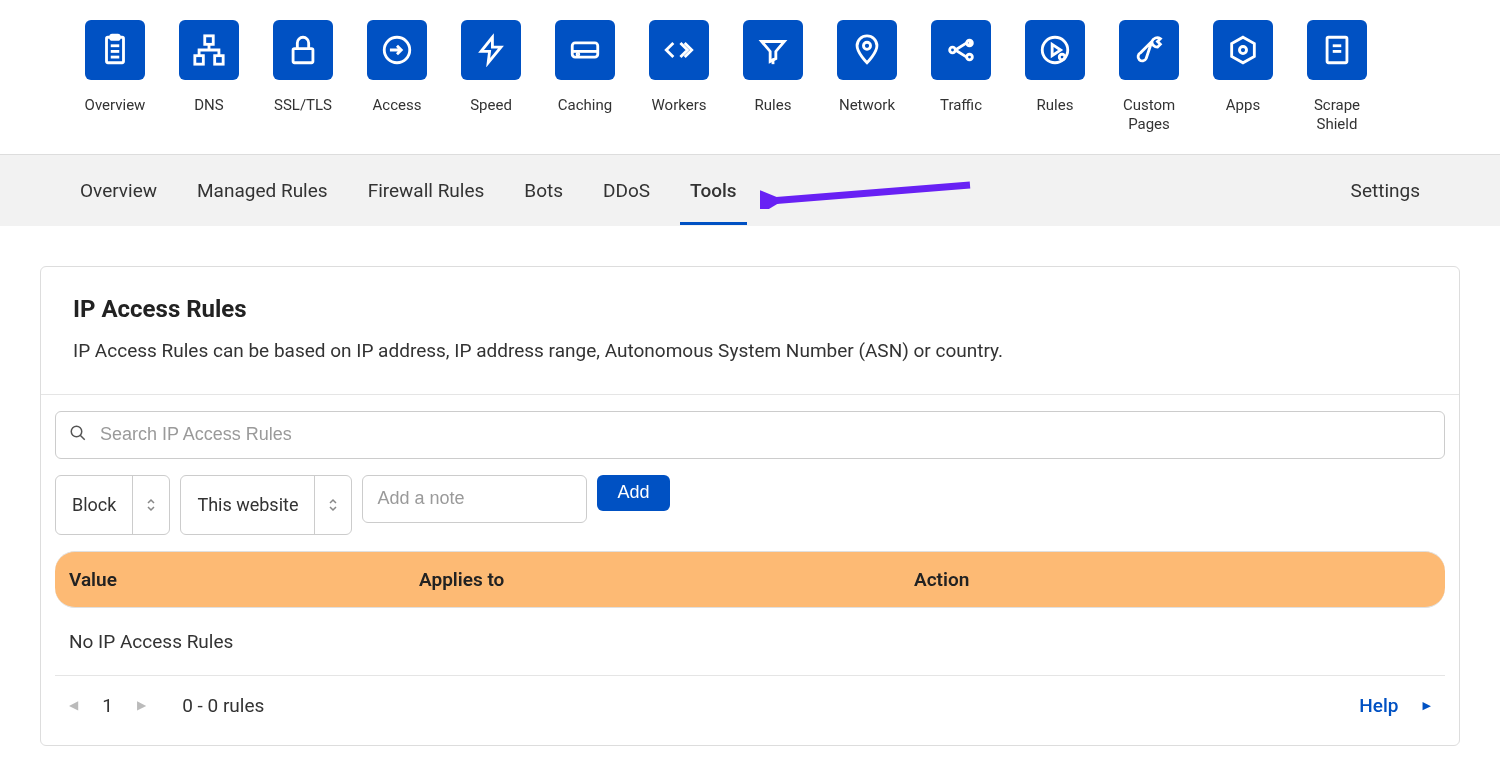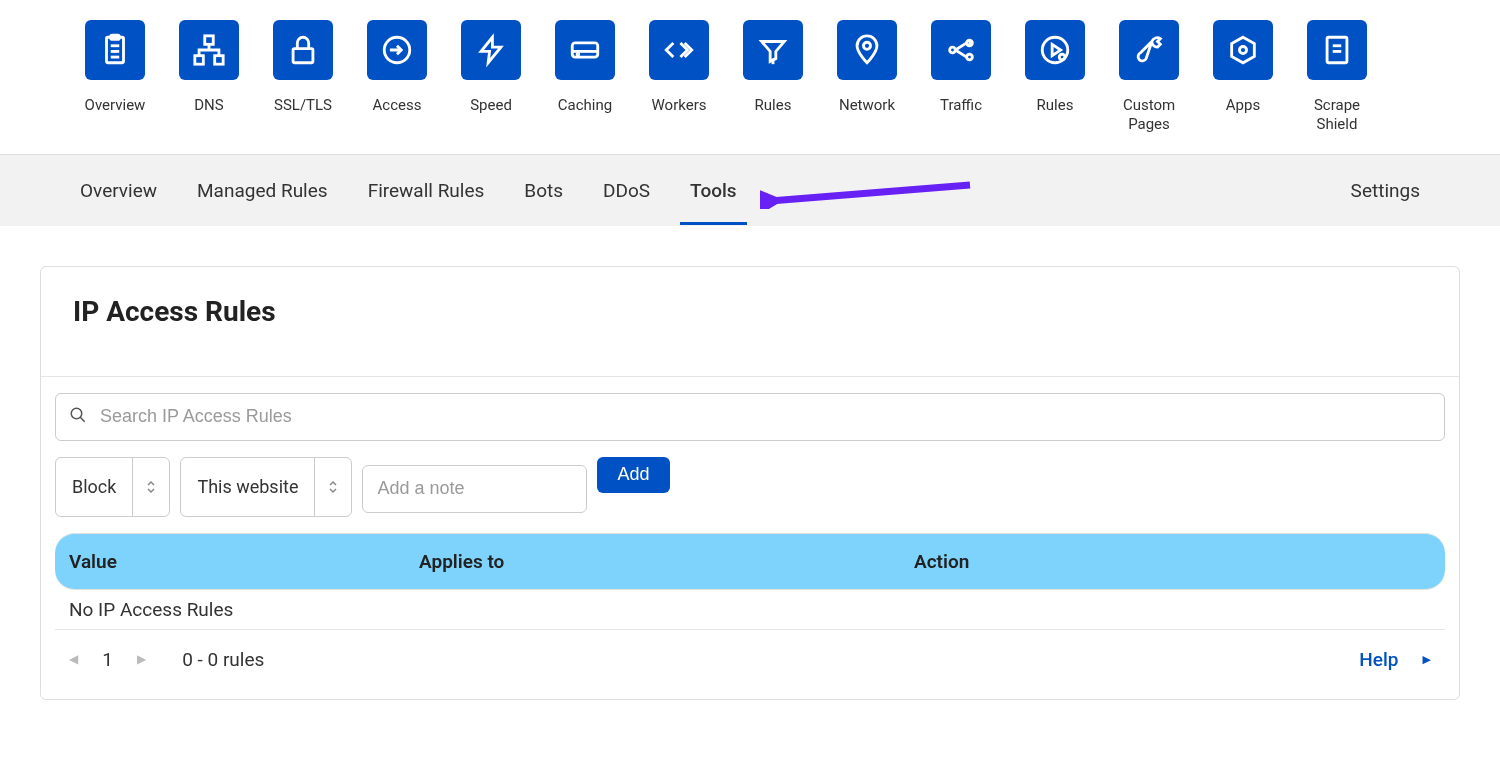--- a/index.html
+++ b/index.html
@@ -17,45 +17,45 @@
   .subnav-item { font-size:19px; color:#333; padding:22px 0; cursor:pointer; position:relative; }
   .subnav-item.active { font-weight:500; }
   .subnav-item.active::after { content:""; position:absolute; left:-10px; right:-10px; bottom:-1px; height:3px; background:#0051c3; }
   .subnav-right { margin-left:auto; font-size:19px; color:#333; cursor:pointer; }
 
   .arrow-annotation { position:absolute; top:26px; left:760px; pointer-events:none; }
 
   .content { padding:40px 40px 0 40px; }
   .card { border:1px solid #ddd; border-radius:6px; background:#fff; }
   .card-header { padding:28px 32px 32px 32px; }
-  .card-title { font-size:28px; font-weight:700; color:#222; margin-bottom:16px; }
+  .card-title { font-size:24px; font-weight:700; color:#222; margin-bottom:16px; }
   .card-desc { font-size:19px; color:#333; }
   .card-divider { height:1px; background:#e5e5e5; }
   .card-body { padding:16px 14px; }
 
   .search-row { position:relative; margin-bottom:16px; }
   .search-row input { width:100%; height:48px; border:1px solid #ccc; border-radius:6px; padding:0 14px 0 44px; font-size:18px; color:#a21caf; }
   .search-row .sicon { position:absolute; left:14px; top:50%; transform:translateY(-50%); }
   input::placeholder { color:#9a9a9a; }
 
   .add-row { display:flex; gap:10px; }
   .ip-input { flex:1; height:48px; border:1px solid #ccc; border-radius:6px; padding:0 14px; font-size:18px; }
   .select { display:flex; align-items:center; border:1px solid #ccc; border-radius:6px; height:60px; background:#fff; cursor:pointer; }
   .select-label { padding:0 16px; font-size:18px; color:#333; height:100%; display:flex; align-items:center; border-right:1px solid #ccc; }
   .select-label.wide { min-width:130px; }
   .select-caret { width:36px; display:flex; align-items:center; justify-content:center; }
-  .note-input { width:225px; height:48px; border:1px solid #ccc; border-radius:6px; padding:0 14px; font-size:18px;margin-top:8px; }
+  .note-input { width:225px; height:48px; border:1px solid #ccc; border-radius:6px; padding:0 14px; font-size:18px; }
   .add-btn { background:#0051c3; color:#fff; border:none; border-radius:6px; height:36px; padding:0 20px; font-size:18px; font-weight:500; cursor:pointer; }
 
   .table { margin-top:16px; border-top:0; }
-  .thead { display:flex; background:#7dd3fc; border-top:1px solid #e0e0e0; border-bottom:1px solid #e0e0e0; padding:16px 14px; font-size:19px; font-weight:600; color:#222;border-radius:20px; }
+  .thead { display:flex; background:#fdba74; border-top:1px solid #e0e0e0; border-bottom:1px solid #e0e0e0; padding:16px 14px; font-size:19px; font-weight:600; color:#222;border-radius:20px; }
   .th-value { width:350px; }
   .th-applies { width:495px; }
   .th-action { flex:1; }
-  .tbody-empty { padding:8px 14px; font-size:19px; color:#333; border-bottom:1px solid #e5e5e5; }
+  .tbody-empty { padding:22px 14px; font-size:19px; color:#333; border-bottom:1px solid #e5e5e5; }
   .tfoot { display:flex; align-items:center; padding:18px 14px 12px 14px; font-size:19px; color:#333; }
   .pager { display:flex; align-items:center; gap:24px; margin-right:36px; color:#888; }
   .pager .pg-num { color:#333; }
   .pager .tri { font-size:12px; color:#bbb; cursor:pointer; }
   .help-link { margin-left:auto; color:#0051c3; font-weight:500; cursor:pointer; display:flex; align-items:center; gap:24px; }
   .help-link .tri2 { font-size:11px; }
 
   ::-webkit-scrollbar { width:12px; }
   ::-webkit-scrollbar-track { background:#f0f0f0; }
   ::-webkit-scrollbar-thumb { background:#c0c0c0; border-radius:6px; }
@@ -227,20 +227,21 @@
         </marker>
       </defs>
     <line x1="210" y1="4" x2="10" y2="20" stroke="#6821f4" stroke-width="7" marker-end="url(#ahead)"></line>
   </svg>
 </div>
 
 <div class="content">
   <div class="card">
     <div class="card-header">
       <div class="card-title">IP Access Rules</div>
+      <div class="card-desc">IP Access Rules can be based on IP address, IP address range, Autonomous System Number (ASN) or country.</div>
     </div>
     <div class="card-divider"></div>
     <div class="card-body">
 
       <div class="search-row">
         <span class="sicon">
           <svg width="18" height="18" viewBox="0 0 24 24" stroke="#555" stroke-width="2" fill="none">
               <circle cx="10" cy="10" r="7"></circle>
               <line x1="15" y1="15" x2="21" y2="21"></line>
             </svg>

